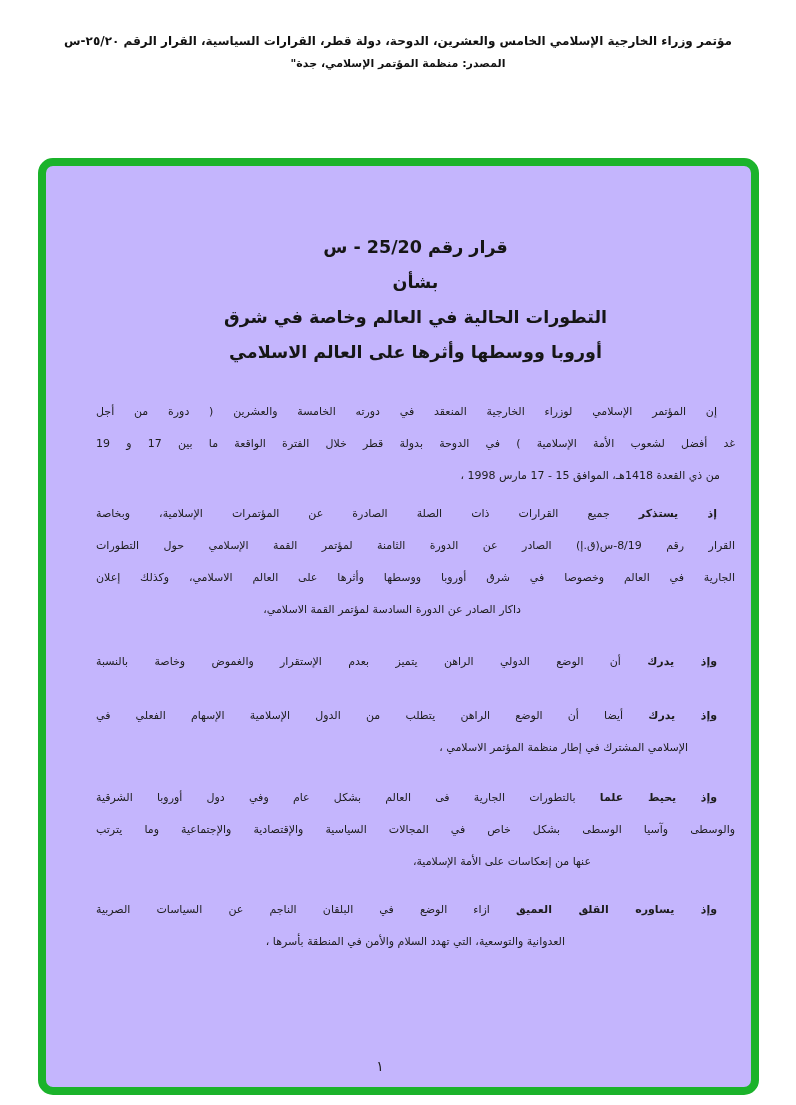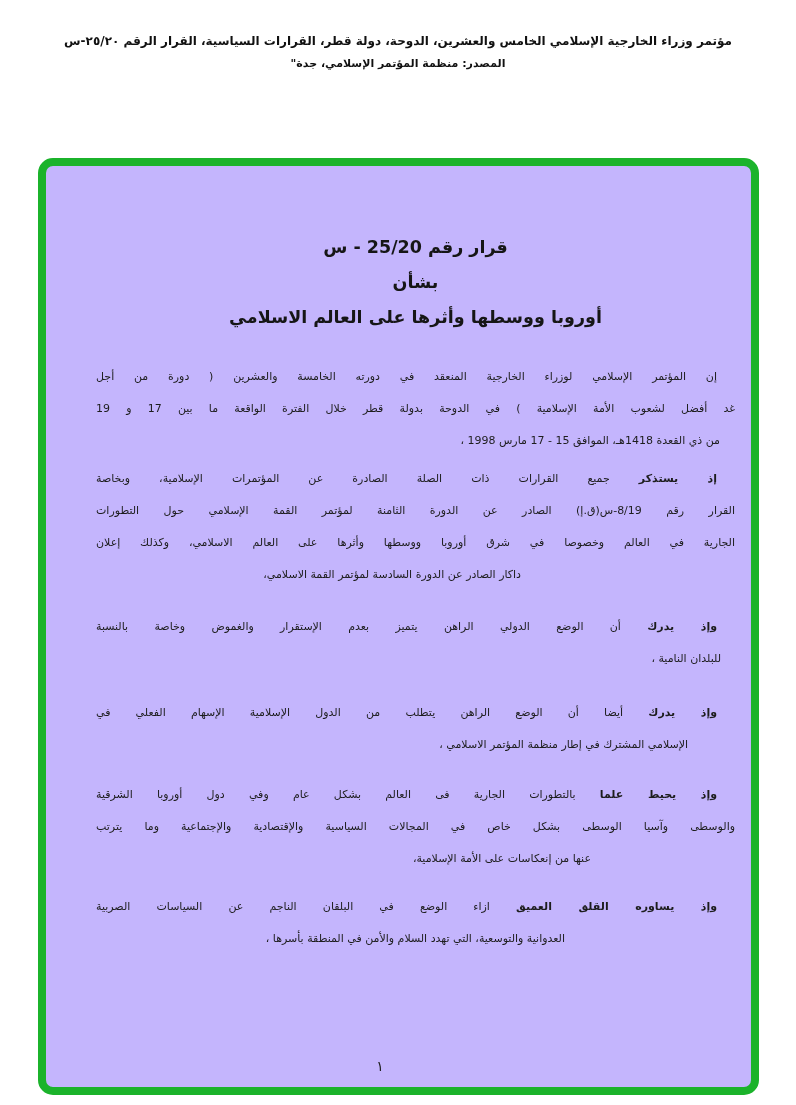--- a/index.html
+++ b/index.html
@@ -55,41 +55,41 @@
   <div class="ph1">مؤتمر وزراء الخارجية الإسلامي الخامس والعشرين، الدوحة، دولة قطر، القرارات السياسية، القرار الرقم ٢٥/٢٠-س</div>
   <div class="ph2">المصدر:  منظمة المؤتمر الإسلامي، جدة"</div>
 </header>
 
 <section class="frame" style="border-color: rgb(27, 179, 43);">
   <div class="content">
 
     <div class="doc-title">
       <div>قرار رقم 25/20 - س</div>
       <div>بشأن</div>
+      <div>التطورات الحالية في العالم وخاصة في شرق</div>
       <div>أوروبا ووسطها وأثرها على العالم الاسلامي</div>
     </div>
 
     <div class="body-text">
 
       <div class="para">
         <div class="line j first"><b class="lead"></b><span>إن المؤتمر الإسلامي لوزراء الخارجية المنعقد في دورته الخامسة والعشرين ( دورة من أجل</span></div>
         <div class="line j">غد أفضل لشعوب الأمة الإسلامية ) في الدوحة بدولة قطر خلال الفترة الواقعة ما بين 17 و 19</div>
         <div class="line last" style="padding-right:15px;">من ذي القعدة 1418هـ، الموافق 15 - 17 مارس 1998 ،</div>
       </div>
 
       <div class="para p2">
         <div class="line j first"><b class="lead">إذ يستذكر</b><span> جميع القرارات ذات الصلة الصادرة عن المؤتمرات الإسلامية، وبخاصة</span></div>
         <div class="line j">القرار رقم 8/19-س(ق.إ) الصادر عن الدورة الثامنة لمؤتمر القمة الإسلامي حول التطورات</div>
         <div class="line j">الجارية في العالم وخصوصا في شرق أوروبا ووسطها وأثرها على العالم الاسلامي، وكذلك إعلان</div>
         <div class="line last" style="padding-right:214px;">داكار الصادر عن الدورة السادسة لمؤتمر القمة الاسلامي،</div>
       </div>
 
       <div class="para p3">
         <div class="line j first"><b class="lead">وإذ يدرك</b><span> أن الوضع الدولي الراهن يتميز بعدم الإستقرار والغموض وخاصة بالنسبة</span></div>
-        <div class="line last" style="padding-right:14px;">للبلدان النامية ،</div>
       </div>
 
       <div class="para p4">
         <div class="line j first"><b class="lead">وإذ يدرك</b><span> أيضا أن الوضع الراهن يتطلب من الدول الإسلامية الإسهام الفعلي في</span></div>
         <div class="line last" style="padding-right:47px;">الإسلامي المشترك في إطار منظمة المؤتمر الاسلامي ،</div>
       </div>
 
       <div class="para p5">
         <div class="line j first"><b class="lead">وإذ يحيط علما</b><span> بالتطورات الجارية فى العالم بشكل عام وفي دول أوروبا الشرقية</span></div>
         <div class="line j">والوسطى وآسيا الوسطى بشكل خاص في المجالات السياسية والإقتصادية والإجتماعية وما يترتب</div>

